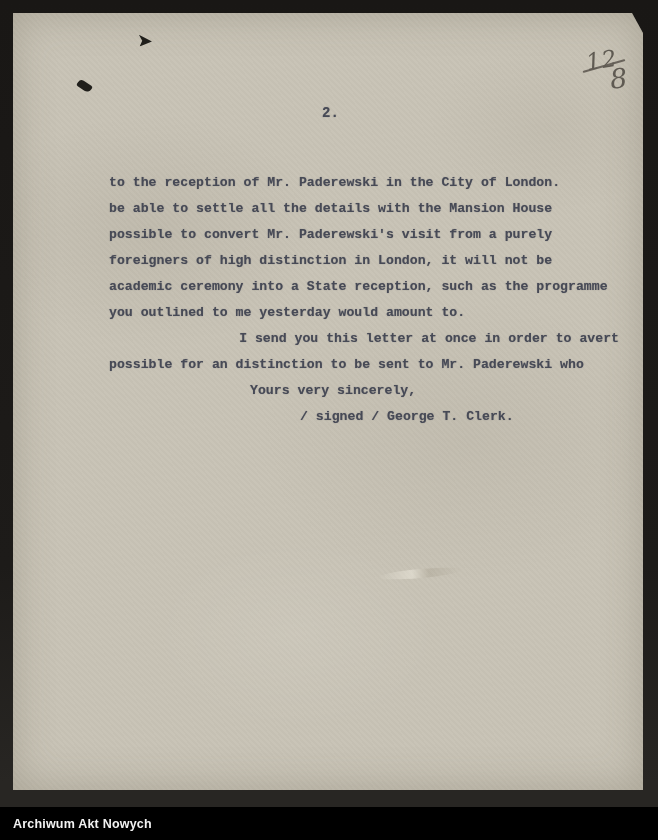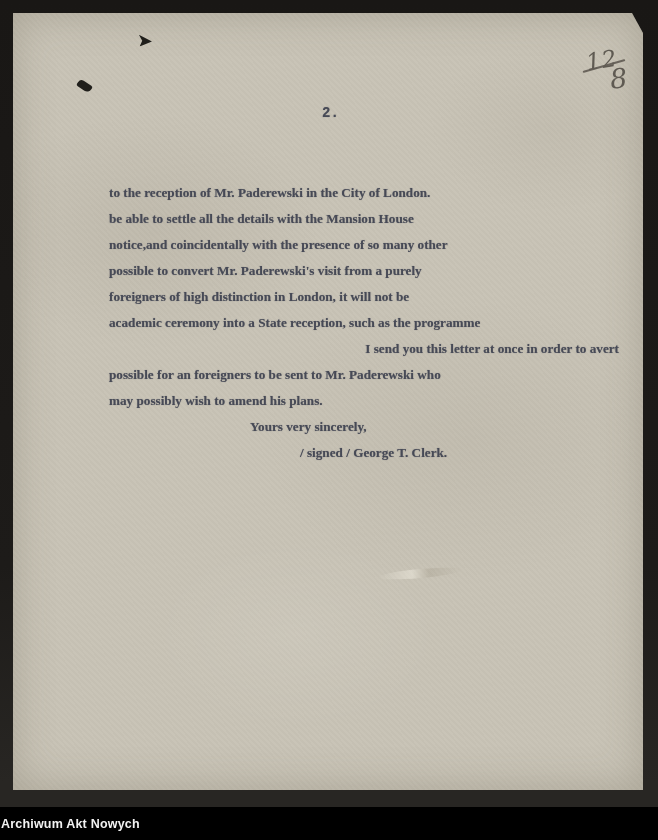--- a/index.html
+++ b/index.html
@@ -36,24 +36,23 @@
 
   .page-number {
     position: absolute; left: 309px; top: 92px;
     font-family: "Liberation Mono", "DejaVu Sans Mono", monospace;
     font-size: 14px; font-weight: bold; color: var(--ink);
     text-shadow: 0 0 1px rgba(60,62,78,0.55);
   }
 
   .letter-body {
     position: absolute; left: 96px; top: 157px; width: 510px;
-    font-family: Liberation Serif, serif;
+    font-family: Liberation Mono, monospace;
     font-size: 13.2px; font-weight: bold; color: var(--ink);
     text-shadow: 0 0 1px rgba(60,62,78,0.5);
-    margin-top: 10px;
   }
   .line { height: 26px; line-height: 26px; white-space: pre; }
   .line.indent1 { padding-left: 100px; text-align: right; }
   .line.closing { padding-left: 141px; }
   .line.signature { padding-left: 191px; }
 
   .pencil-crossed {
     position: absolute; left: 573px; top: 34px;
     font-family: "DejaVu Serif", serif; font-style: italic;
     font-size: 23px; color: var(--pencil);
@@ -89,21 +88,21 @@
     background: linear-gradient(90deg, transparent, rgba(236,232,220,0.55) 40%, rgba(150,142,124,0.25) 60%, transparent);
     transform: rotate(-5deg); border-radius: 50%;
   }
 
   .archive-bar {
     position: absolute; left: 0; top: 807px; width: 658px; height: 33px;
     background: var(--bar-bg);
     display: flex; align-items: center;
   }
   .archive-bar .label {
-    padding-left: 1px;
+    padding-left: 13px;
     font-family: "Liberation Sans", sans-serif;
     font-size: 12.5px; font-weight: bold; color: var(--bar-text);
     letter-spacing: 0.2px;
   }
 </style>
 </head>
 <body>
 
 <div class="photo">
   <div class="paper">
@@ -113,27 +112,26 @@
 
     <div class="page-number">2.</div>
 
     <div class="pencil-crossed">12</div>
     <div class="pencil-strike"></div>
     <div class="pencil-current">8</div>
 
     <div class="letter-body">
       <div class="line">to the reception of Mr. Paderewski in the City of London.</div>
       <div class="line">be able to settle all the details with the Mansion House</div>
-      <div class="line">notice,and coincidentally with the presence of so many other</div>
       <div class="line">possible to convert Mr. Paderewski's visit from a purely</div>
       <div class="line">foreigners of high distinction in London, it will not be</div>
       <div class="line">academic ceremony into a State reception, such as the programme</div>
+      <div class="line">you outlined to me yesterday would amount to.</div>
       <div class="line indent1">I send you this letter at once in order to avert</div>
-      <div class="line">possible for an foreigners to be sent to Mr. Paderewski who</div>
-      <div class="line">may possibly wish to amend his plans.</div>
+      <div class="line">possible for an distinction to be sent to Mr. Paderewski who</div>
       <div class="line closing">Yours very sincerely,</div>
       <div class="line signature">/ signed / George T. Clerk.</div>
     </div>
 
     <div class="crease"></div>
   </div>
 </div>
 
 <div class="archive-bar">
   <span class="label">Archiwum Akt Nowych</span>

